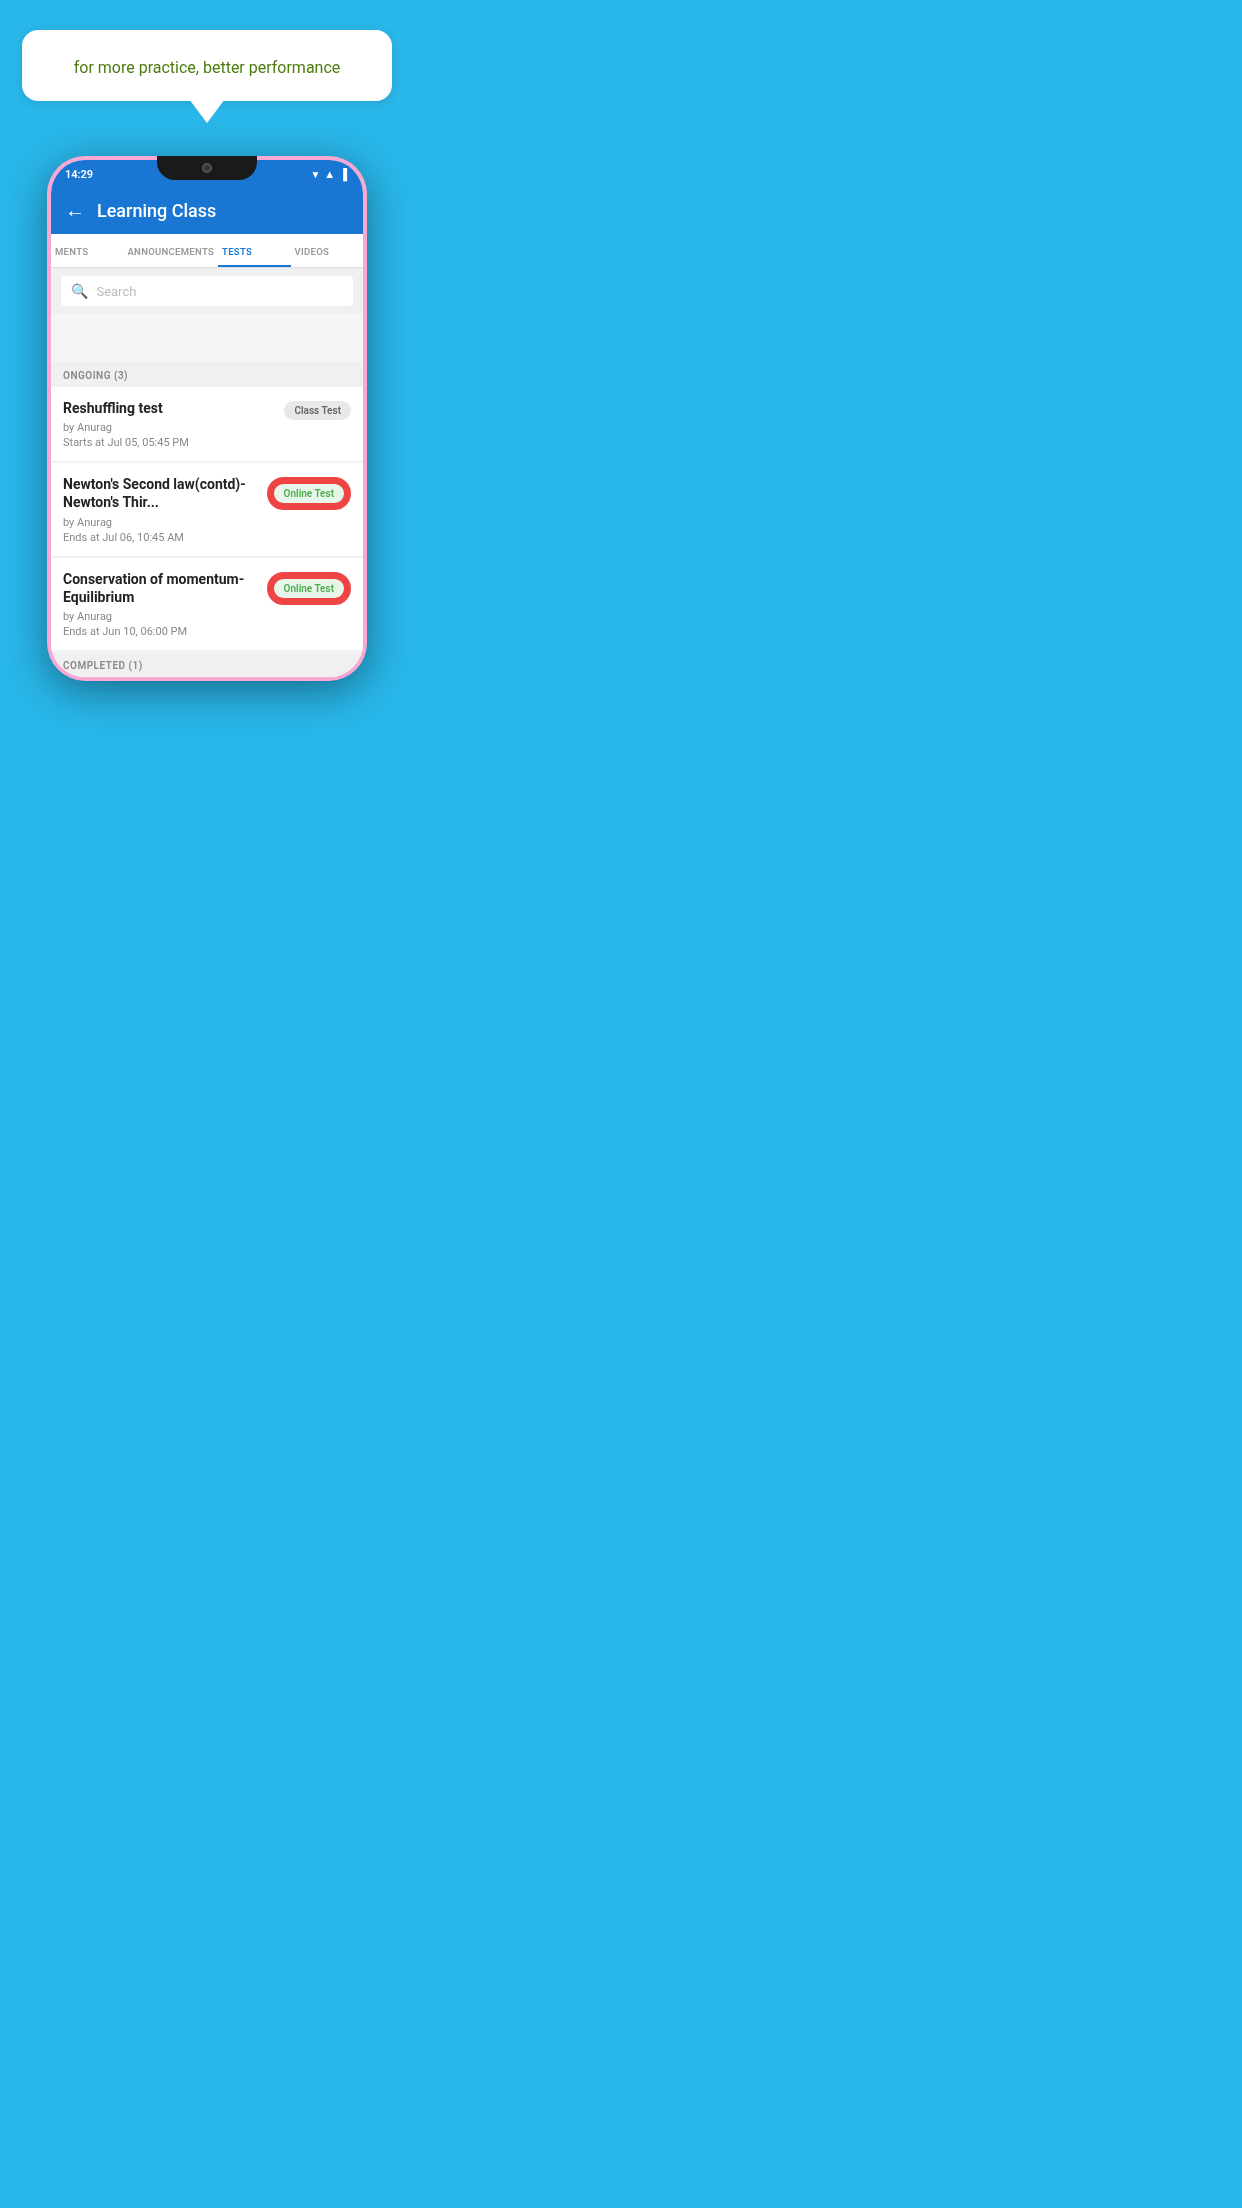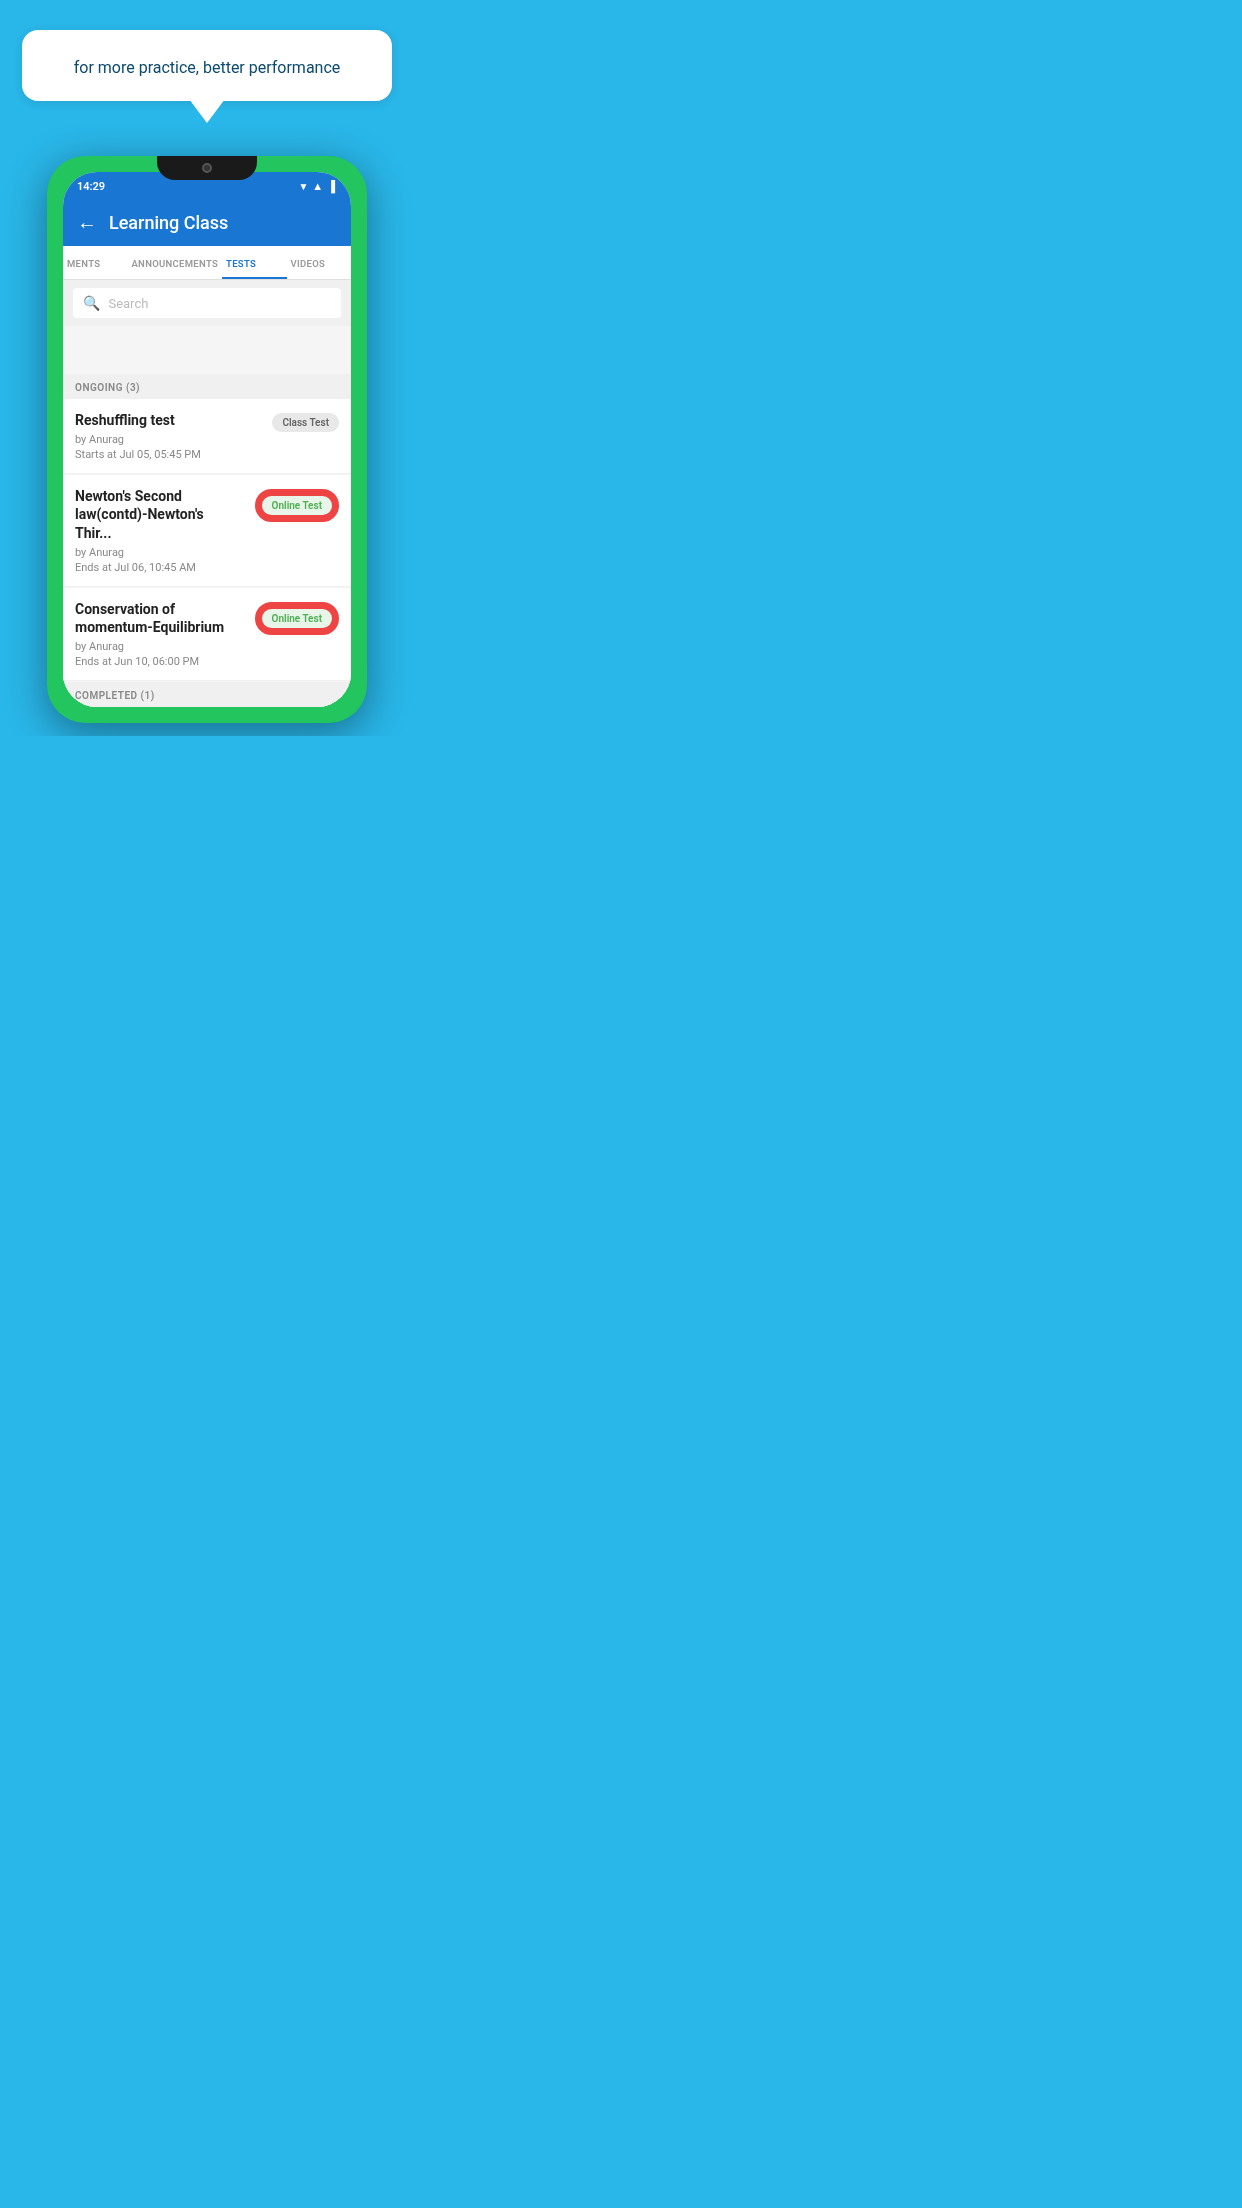--- a/index.html
+++ b/index.html
@@ -51,35 +51,35 @@
 
     .bubble-title {
       font-size: 32px;
       font-weight: 400;
       color: #29b6e8;
       margin-bottom: 10px;
     }
 
     .bubble-subtitle {
       font-size: 16px;
-      color: #0c4a6e;
+      color: #4d7c0f;
       font-weight: 400;
     }
 
     
     .phone-container {
       margin-top: 55px;
       width: 320px;
       position: relative;
     }
 
     .phone-frame {
-      background: #22c55e;
+      background: #f9a8d4;
       border-radius: 38px;
-      padding: 12px;
+      padding: 0;
       overflow: hidden;
       box-shadow: 0 10px 40px rgba(0,0,0,0.4);
       position: relative;
     }
 
     
     .phone-notch {
       position: absolute;
       top: 0;
       left: 50%;

